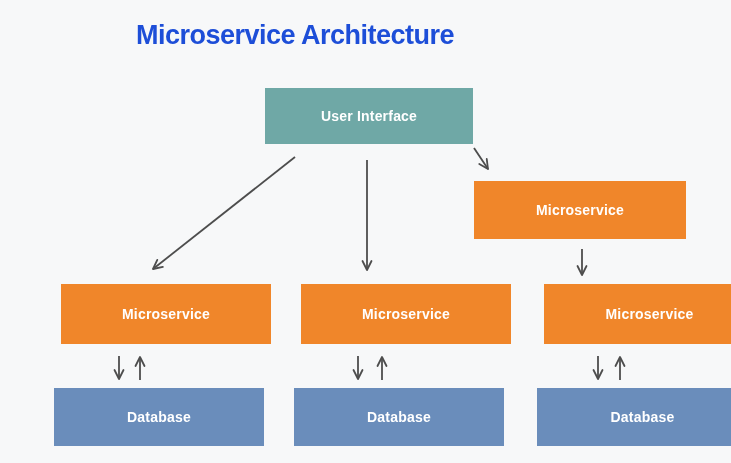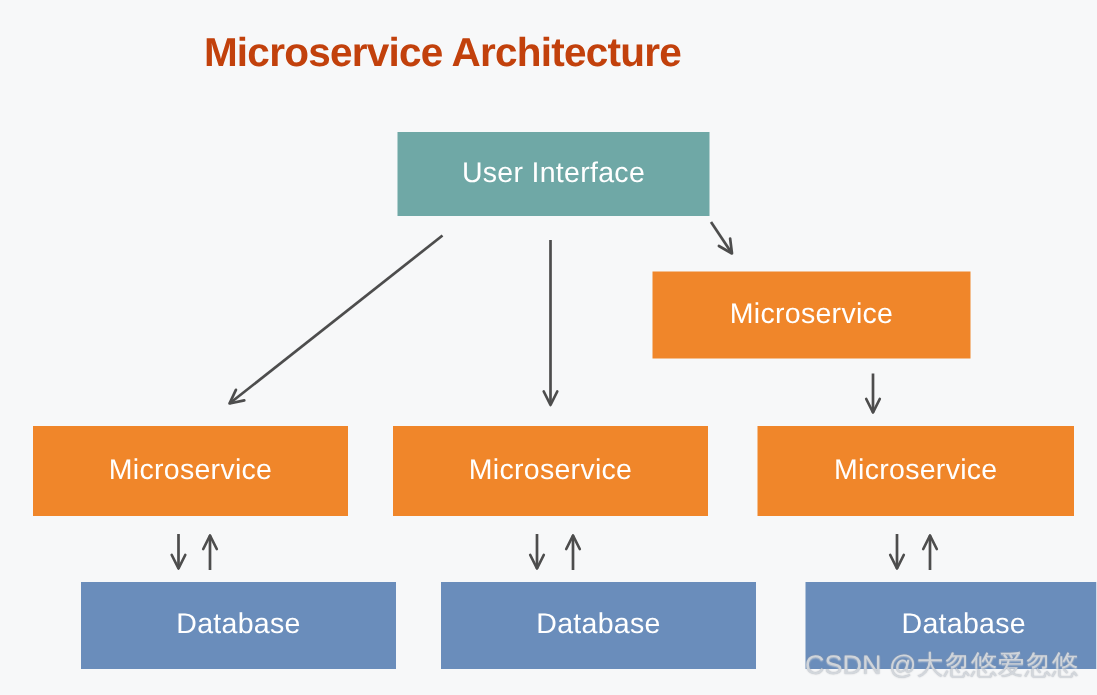--- a/index.html
+++ b/index.html
@@ -17,35 +17,35 @@
   }
   .diagram-title {
     position: absolute;
     top: 20px;
     left: 0;
     width: 590px;
     text-align: center;
     font-size: 27px;
     font-weight: 700;
     letter-spacing: -0.5px;
-    color: #c2410c;
+    color: #1d4ed8;
   }
   .node {
     position: absolute;
     display: flex;
     align-items: center;
     justify-content: center;
     color: #ffffff;
-    font-size: 19px;
-    font-weight: 400;
+    font-size: 14px;
+    font-weight: 700;
     letter-spacing: 0.2px;
     text-align: right;
   }
   .node-ui        { background: #6fa8a6; }
-  .node-ms        { background: #f0862a; }
+  .node-ms        { background: #f0862a; margin-left: 39px; }
   .node-db        { background: #6a8dbb; margin-left: 32px; }
 
   #node-user-interface      { left: 265px; top:  88px; width: 208px; height: 56px; }
   #node-microservice-gateway{ left: 435px; top: 181px; width: 212px; height: 58px; }
   #node-microservice-left   { left:  22px; top: 284px; width: 210px; height: 60px; }
   #node-microservice-middle { left: 262px; top: 284px; width: 210px; height: 60px; }
   #node-microservice-right  { left: 505px; top: 284px; width: 211px; height: 60px; }
   #node-database-left       { left:  22px; top: 388px; width: 210px; height: 58px; }
   #node-database-middle     { left: 262px; top: 388px; width: 210px; height: 58px; }
   #node-database-right      { left: 505px; top: 388px; width: 211px; height: 58px; }
@@ -106,15 +106,14 @@
   <div class="node node-ms" id="node-microservice-middle">Microservice</div>
 
   <div class="node node-ms" id="node-microservice-right">Microservice</div>
 
   <div class="node node-db" id="node-database-left">Database</div>
 
   <div class="node node-db" id="node-database-middle">Database</div>
 
   <div class="node node-db" id="node-database-right">Database</div>
 
-  <div class="watermark">CSDN @大忽悠爱忽悠</div>
 
 </div>
 
 </body></html>

